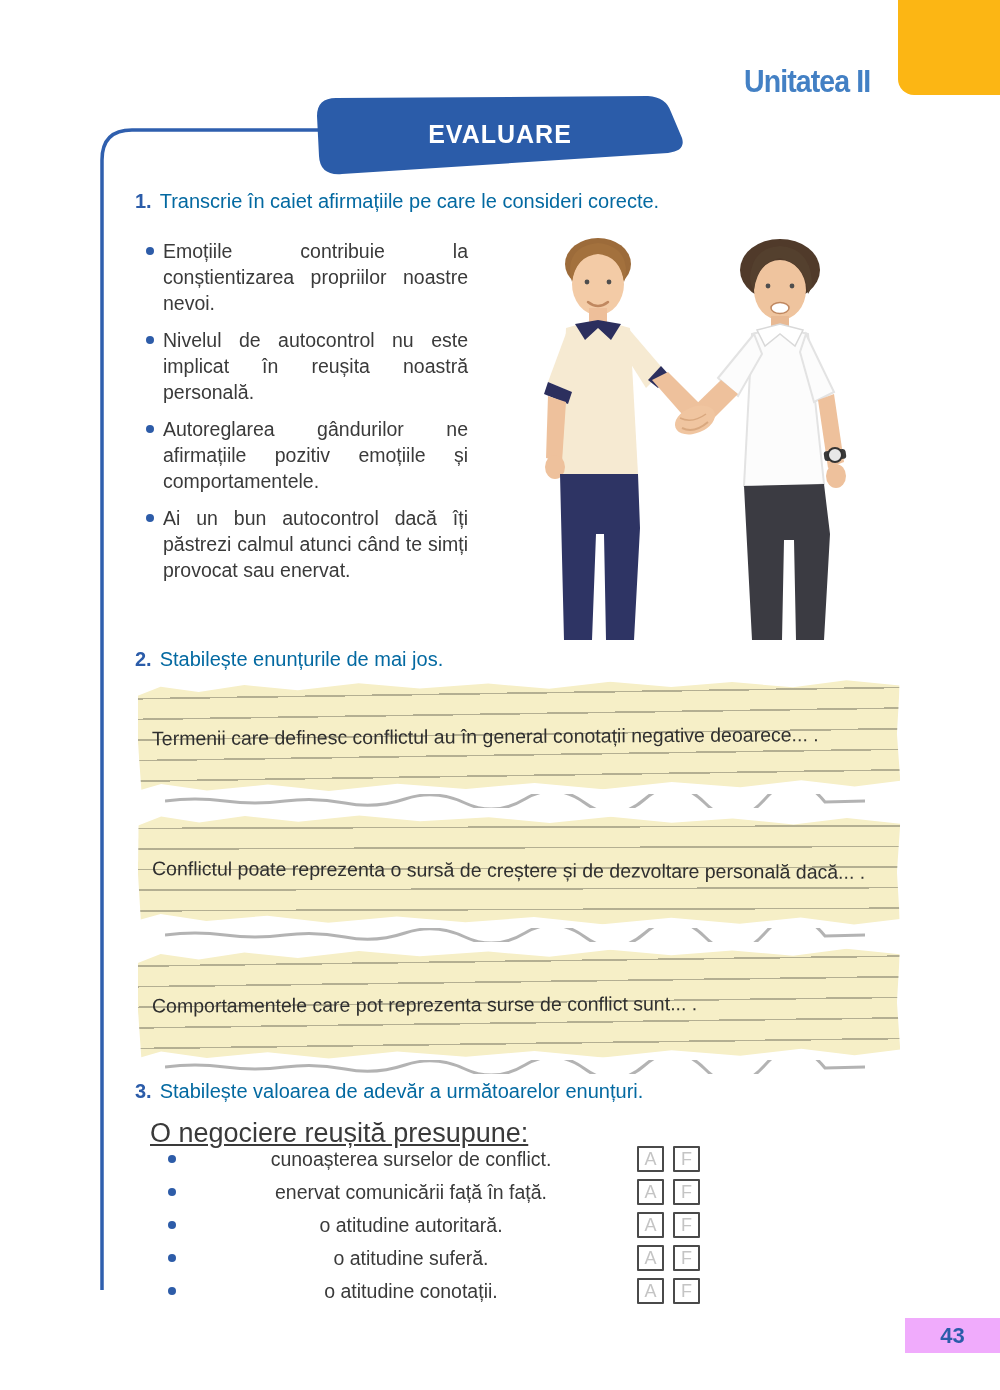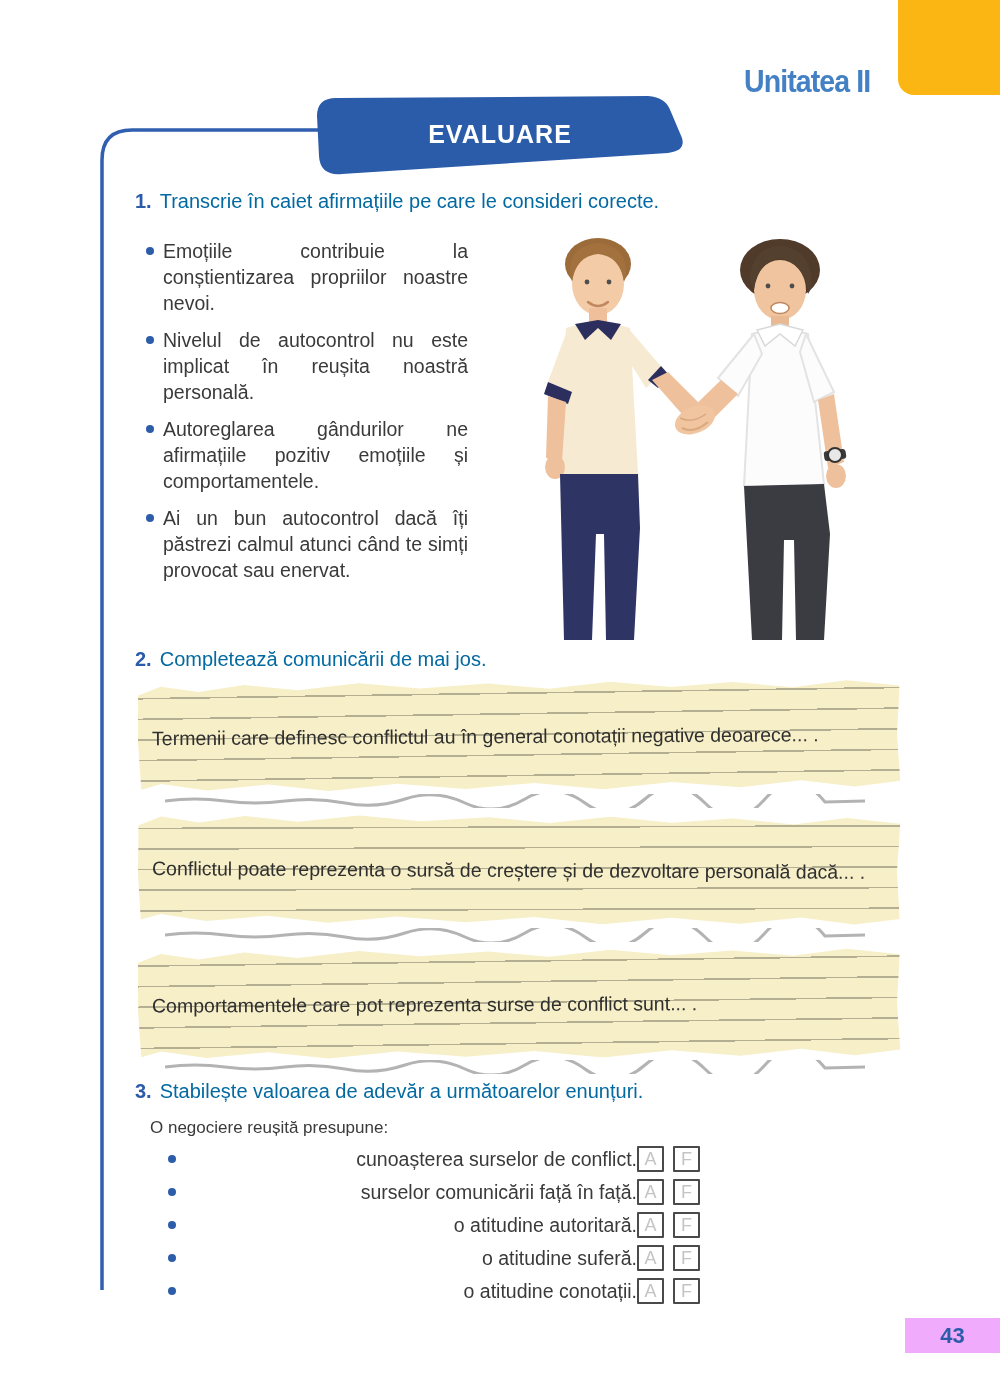--- a/index.html
+++ b/index.html
@@ -46,25 +46,25 @@
     clip-path:polygon(0% 12%,3% 4%,8% 9%,14% 3%,21% 8%,29% 2%,37% 7%,46% 3%,54% 8%,62% 2%,70% 7%,78% 3%,86% 8%,93% 2%,100% 7%,99.6% 50%,100% 92%,94% 97%,87% 91%,79% 97%,70% 92%,61% 98%,52% 92%,43% 97%,34% 92%,25% 98%,17% 92%,9% 97%,3% 91%,0.4% 96%,0% 55%);
   }
   .paper-text { font-size:19.5px; color:#2f2f2f; }
   .p1 { top:680px; transform:rotate(-0.35deg); }
   .p2 { top:814px; transform:rotate(0.3deg); }
   .p3 { top:948px; transform:rotate(-0.25deg); }
   .squiggle { position:absolute; left:165px; width:700px; height:14px; }
   .s1 { top:794px; } .s2 { top:928px; } .s3 { top:1060px; }
 
   
-  .subprompt { position:absolute; left:150px; top:1118px; font-size:17px; }
+  .subprompt { position:absolute; left:150px; top:1118px; font-size:27px;text-decoration:underline; }
   .af-list { position:absolute; left:168px; top:1146px; width:532px; }
   .afrow { display:flex; align-items:center; margin-bottom:7px; height:26px; }
   .afrow .dot { margin:0 9px 0 0; }
-  .afrow .btxt { flex:1; text-align:right; }
+  .afrow .btxt { flex:1; text-align:center; }
   .afboxes { display:flex; gap:9px; }
   .afbox { width:27px; height:26px; border:2.5px solid #4a4a4a; border-radius:1px;
     display:flex; align-items:center; justify-content:center;
     color:#c4c4c4; font-size:18px; line-height:1; background:#fff; }
 
   
   .page-badge { position:absolute; left:905px; top:1318px; width:95px; height:35px;
     background:#f0abfc; color:#2B5CA9; font-size:22px; font-weight:bold;
     display:flex; align-items:center; justify-content:center; }
 </style>
@@ -156,21 +156,21 @@
 
     <g>
       <ellipse cx="183" cy="198" rx="21" ry="13" fill="#f0c5a0" transform="rotate(-22 183 198)"></ellipse>
       <path d="M 170 206 Q 182 212 196 200" fill="none" stroke="#d9a87f" stroke-width="2"></path>
       <path d="M 168 196 Q 180 202 194 192" fill="none" stroke="#d9a87f" stroke-width="1.5"></path>
     </g>
   </svg>
 
   <div class="ex-heading" style="left:135px; top:648px;">
     <span class="ex-num">2.</span>
-    <span class="ex-prompt">Completează comunicării de mai jos.</span>
+    <span class="ex-prompt">Stabilește enunțurile de mai jos.</span>
   </div>
 
   <div class="paper p1">
     <span class="paper-text">Termenii care definesc conflictul au în general conotații negative deoarece... .</span>
   </div>
   <svg class="squiggle s1" viewBox="0 0 700 14" preserveAspectRatio="none">
     <path d="M0 7 Q 30 3 60 7 T 120 7 T 180 9 T 240 5 T 300 9 T 360 5 T 420 9 T 480 5 T 540 9 T 600 5 T 660 8 L 700 7" fill="none" stroke="#9a9a9a" stroke-width="3" opacity="0.75"></path>
   </svg>
 
   <div class="paper p2">
@@ -198,21 +198,21 @@
     <div class="afrow">
       <span class="dot"></span>
       <span class="btxt">cunoașterea surselor de conflict.</span>
       <span class="afboxes">
         <span class="afbox">A</span>
         <span class="afbox">F</span>
       </span>
     </div>
     <div class="afrow">
       <span class="dot"></span>
-      <span class="btxt">surselor comunicării față în față.</span>
+      <span class="btxt">enervat comunicării față în față.</span>
       <span class="afboxes">
         <span class="afbox">A</span>
         <span class="afbox">F</span>
       </span>
     </div>
     <div class="afrow">
       <span class="dot"></span>
       <span class="btxt">o atitudine autoritară.</span>
       <span class="afboxes">
         <span class="afbox">A</span>

